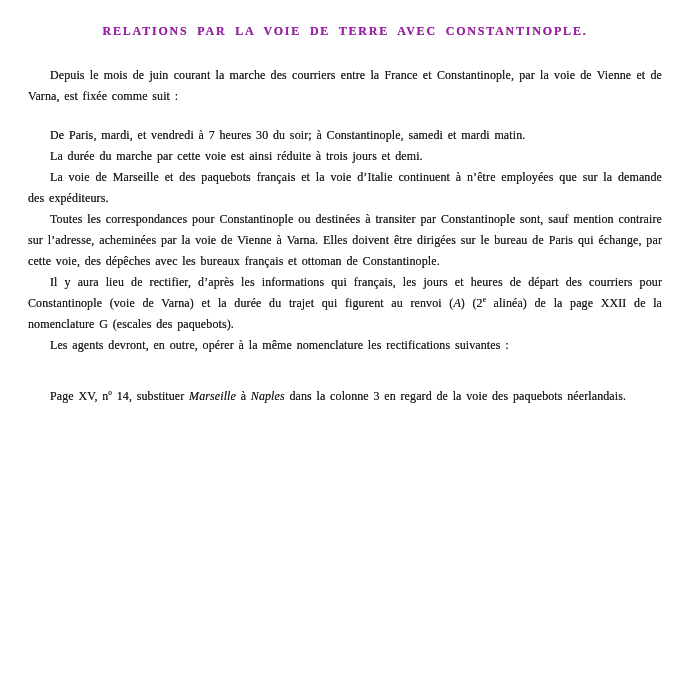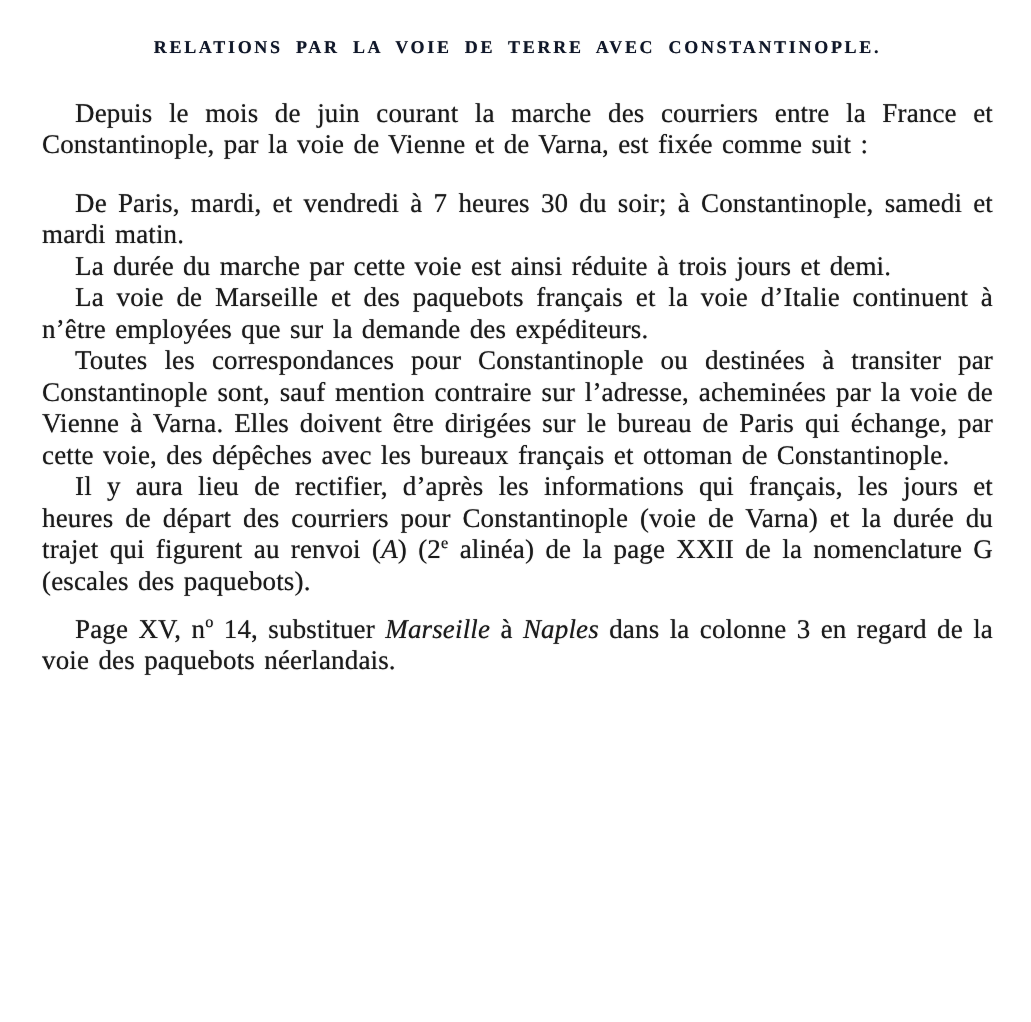--- a/index.html
+++ b/index.html
@@ -18,50 +18,51 @@
     color: var(--ink, #1b1b1b);
     overflow: hidden;
   }
   .doc-title {
     margin: 0 0 26px 0;
     text-align: center;
     font-weight: bold;
     font-size: 12px;
     letter-spacing: 1.8px;
     word-spacing: 4px;
-    color: #0f172a;
+    color: #a21caf;
     text-shadow: 0 0 0.5px rgba(30,30,30,0.65);
   }
   .doc-body p {
     margin: 0;
     text-indent: 22px;
     text-align: justify;
-    font-size: 18px;
+    font-size: 12px;
     line-height: 21px;
     letter-spacing: 0.1px;
     word-spacing: 1.6px;
     text-shadow: 0 0 0.6px rgba(25,25,25,0.72);
   }
   .doc-body p.gap-sm { margin-top: 18px; }
-  .doc-body p.gap-md { margin-top: 11px; }
+  .doc-body p.gap-md { margin-top: 30px; }
   .doc-body sup {
     font-size: 0.6em;
     line-height: 0;
     vertical-align: super;
   }
   .doc-body i { font-style: italic; }
 </style>
 </head>
 <body>
 
 <div class="page">
   <h1 class="doc-title">RELATIONS PAR LA VOIE DE TERRE AVEC CONSTANTINOPLE.</h1>
 
   <div class="doc-body">
     <p><span>Depuis le mois de juin courant la marche des courriers entre la France et Constantinople, par la voie de Vienne et de Varna, est fixée comme suit :</span></p>
     <p class="gap-sm"><span>De Paris, mardi, et vendredi à 7 heures 30 du soir; à Constantinople, samedi et mardi matin.</span></p>
     <p><span>La durée du marche par cette voie est ainsi réduite à trois jours et demi.</span></p>
     <p><span>La voie de Marseille et des paquebots français et la voie d’Italie continuent à n’être employées que sur la demande des expéditeurs.</span></p>
     <p><span>Toutes les correspondances pour Constantinople ou destinées à transiter par Constantinople sont, sauf mention contraire sur l’adresse, acheminées par la voie de Vienne à Varna. Elles doivent être dirigées sur le bureau de Paris qui échange, par cette voie, des dépêches avec les bureaux français et ottoman de Constantinople.</span></p>
     <p><span>Il y aura lieu de rectifier, d’après les informations qui français, les jours et heures de départ des courriers pour Constantinople (voie de Varna) et la durée du trajet qui figurent au renvoi (</span><i>A</i><span>) (2</span><sup>e</sup><span> alinéa) de la page XXII de la nomenclature G (escales des paquebots).</span></p>
+    <p><span>Les agents devront, en outre, opérer à la même nomenclature les rectifications suivantes :</span></p>
     <p class="gap-md"><span>Page XV, n</span><sup>o</sup><span> 14, substituer </span><i>Marseille</i><span> à </span><i>Naples</i><span> dans la colonne 3 en regard de la voie des paquebots néerlandais.</span></p>
   </div>
 </div>
 
 </body></html>

